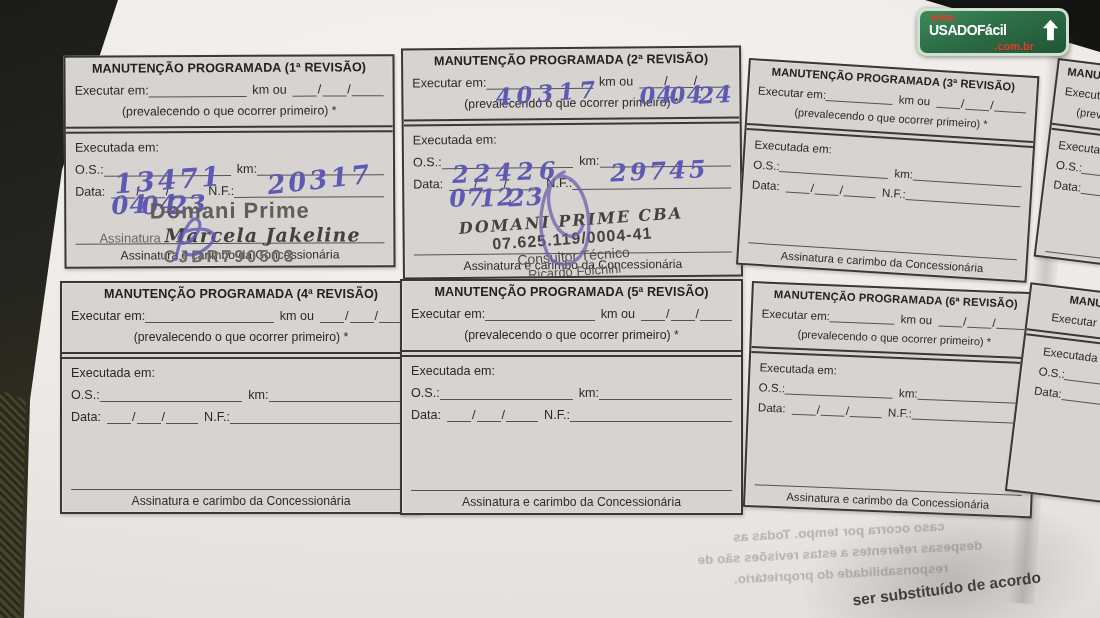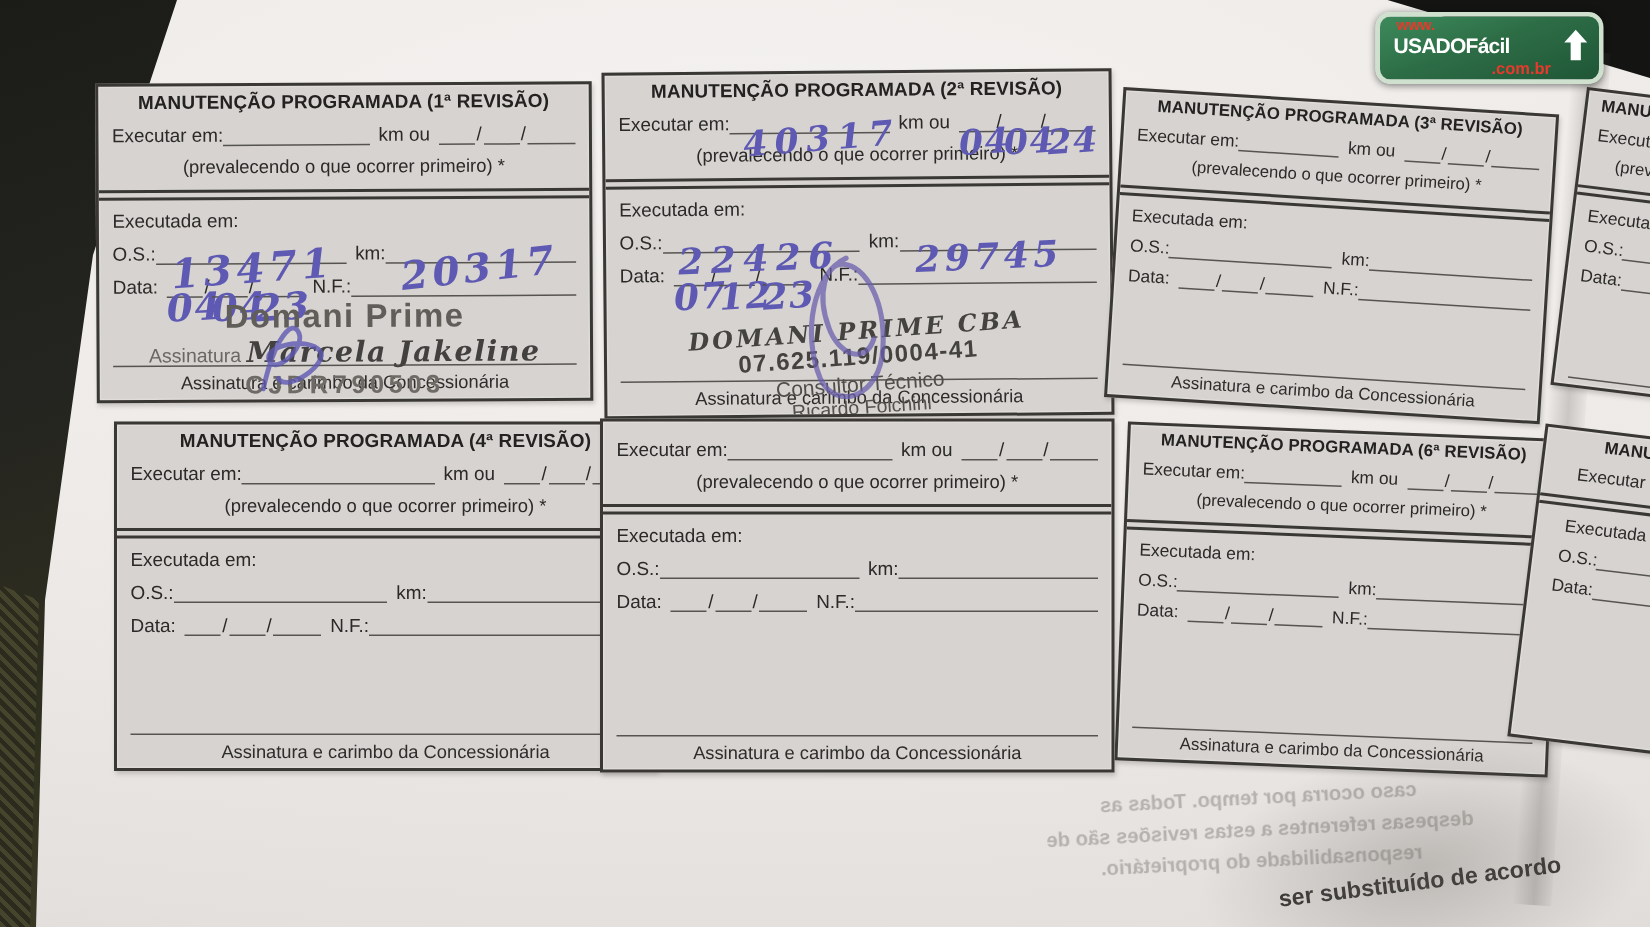--- a/index.html
+++ b/index.html
@@ -265,21 +265,21 @@
           <span class="sp"></span>
         <span class="lbl">N.F.:</span>
         <span class="ul grow"></span>
       </div>
       <div class="spacer"></div>
       <div class="sigline"></div>
       <div class="assin">Assinatura e carimbo da Concessionária</div>
     </div>
   </div>
 
-  <div class="rev-box" style="left:76px;top:281px;width:362px;height:233px;">
+  <div class="rev-box" style="left:60px;top:281px;width:362px;height:233px;">
     <div class="rb-top">
       <div class="rb-title">MANUTENÇÃO PROGRAMADA (4ª REVISÃO)</div>
       <div class="row">
         <span class="lbl">Executar em:</span>
         <span class="ul grow"></span>
           <span class="sp"></span>
         <span class="lbl">km ou</span>
           <span class="sp"></span>
         <span class="ul slot"></span>
           <span class="slash">/</span>
@@ -312,20 +312,21 @@
         <span class="ul grow"></span>
       </div>
       <div class="spacer"></div>
       <div class="sigline"></div>
       <div class="assin">Assinatura e carimbo da Concessionária</div>
     </div>
   </div>
 
   <div class="rev-box" style="left:400px;top:279px;width:343px;height:236px;">
     <div class="rb-top">
+      <div class="rb-title">MANUTENÇÃO PROGRAMADA (5ª REVISÃO)</div>
       <div class="row">
         <span class="lbl">Executar em:</span>
         <span class="ul grow"></span>
           <span class="sp"></span>
         <span class="lbl">km ou</span>
           <span class="sp"></span>
         <span class="ul slot"></span>
           <span class="slash">/</span>
         <span class="ul slot"></span>
           <span class="slash">/</span>

